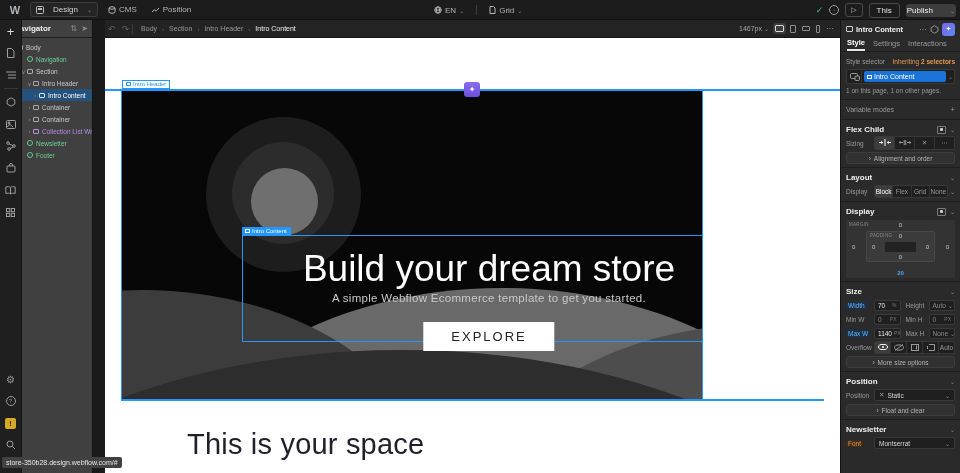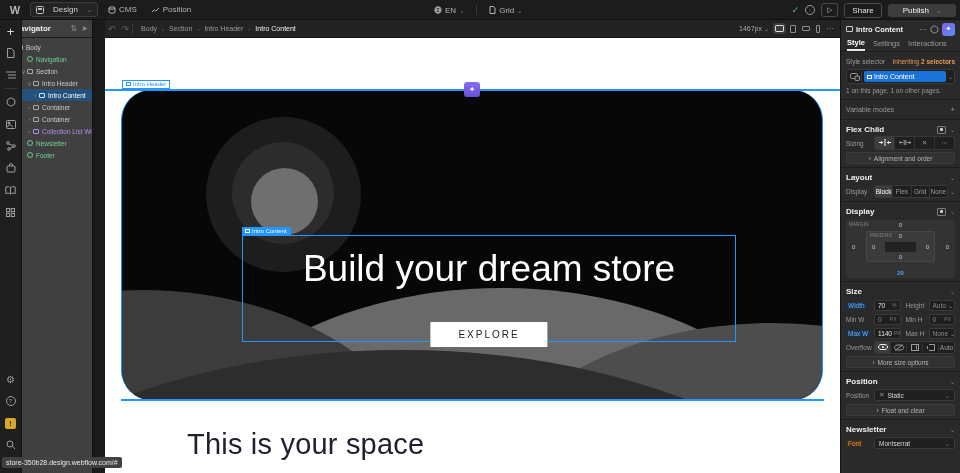--- a/index.html
+++ b/index.html
@@ -16,22 +16,22 @@
   .tb-item { display:flex; align-items:center; gap:3px; color:#b5b5b5; font-size:8px; padding:2px 4px; }
   .tb-center { position:absolute; left:430px; top:0; height:20px; display:flex; align-items:center; gap:8px; }
   .tb-right { position:absolute; right:4px; top:0; height:20px; display:flex; align-items:center; gap:6px; }
   .caret { font-size:6px; color:#8a8a8a; }
   .vdiv { width:1px; height:10px; background:#3a3a3a; }
   .check { color:#46c37a; font-size:9px; }
   .icon-circ { width:10px; height:10px; border:1px solid #9a9a9a; border-radius:50%; display:inline-flex;
     align-items:center; justify-content:center; color:#9a9a9a; font-size:6px; }
   .play-btn { border:1px solid #4a4a4a; border-radius:3px; color:#c9c9c9; font-size:7px; padding:2px 5px; }
   .share-btn { border:1px solid #4a4a4a; border-radius:3px; color:#e3e3e3; font-size:8px; padding:2px 7px; }
-  .publish-btn { background:#3d3d3d; border-radius:3px; color:#f0f0f0; font-size:8px; padding:2px 15px;
-    display:flex; gap:7px; align-items:center; }
+  .publish-btn { background:#3d3d3d; border-radius:3px; color:#f0f0f0; font-size:8px; padding:2px 1px;
+    display:flex; gap:17px; align-items:center; }
 
   
   #left-toolbar { position:absolute; top:20px; left:0; width:22px; bottom:0; background:#1f1f1f;
     border-right:1px solid #141414; display:flex; flex-direction:column; align-items:center; z-index:20; }
   .lt-icon { width:16px; height:16px; margin:3px 0; display:flex; align-items:center; justify-content:center;
     color:#9e9e9e; font-size:10px; }
   .lt-icon svg { stroke:#9e9e9e; }
   .lt-div { width:14px; height:1px; background:#383838; margin:2px 0; }
   .lt-bottom { margin-top:auto; display:flex; flex-direction:column; align-items:center; padding-bottom:8px; }
   .warn-badge { width:11px; height:11px; background:#d8a928; border-radius:2px; color:#2b2408;
@@ -82,38 +82,38 @@
   .cart-btn { background:#1d1d1d; color:#fff; font-size:6.5px; letter-spacing:1.5px; padding:8px 14px; }
 
   .ih-tag { position:absolute; left:17px; top:42px; border:1px solid #2496ff; color:#2496ff; font-size:6px;
     padding:0px 3px 1px 3px; display:flex; align-items:center; gap:2px; background:#fff; z-index:6; }
   .tag-box-b { width:5px; height:4px; border:1px solid #2496ff; display:inline-block; }
   .blue-line-top { position:absolute; top:51px; left:0; width:735px; height:2px; background:#2496ff; z-index:5; }
   .add-handle { position:absolute; left:359px; top:44px; width:16px; height:15px; border-radius:3px;
     background:linear-gradient(180deg,#8a6cf0,#6a4fd8); z-index:7; display:flex; align-items:center;
     justify-content:center; color:#fff; font-size:8px; }
 
-  .hero { position:absolute; top:52px; left:16px; width:702px; height:310px; background:#070707; overflow:hidden;
-    border-left:1px solid #2496ff; border-right:1px solid #2496ff;border-radius:30px; }
+  .hero { position:absolute; top:52px; left:16px; width:582px; height:310px; background:#070707; overflow:hidden;
+    border-left:1px solid #2496ff; border-right:1px solid #2496ff; }
   .circ1 { position:absolute; left:84px; top:27px; width:155px; height:155px; border-radius:50%; background:#1d1d1d; }
   .circ2 { position:absolute; left:110px; top:52px; width:102px; height:102px; border-radius:50%; background:#2c2c2c; }
   .circ3 { position:absolute; left:129px; top:78px; width:67px; height:67px; border-radius:50%; background:#6f6f6f; }
   .waves { position:absolute; left:0; bottom:0; width:702px; height:150px; }
   .blue-line-bot { position:absolute; top:361px; left:16px; width:703px; height:1.5px; background:#2496ff; z-index:5; }
 
   .ic-box { position:absolute; left:120px; top:145px; width:494px; height:107px; border:1px solid #2496ff; z-index:4; }
   .ic-tag { position:absolute; left:-1px; top:-9px; background:#2496ff; color:#fff; font-size:6px;
     padding:1px 4px 1px 3px; display:flex; align-items:center; gap:2px; white-space:nowrap; }
   .tag-box-w { width:5px; height:4px; border:1px solid #fff; display:inline-block; }
   .hero-title { position:absolute; top:12px; width:100%; text-align:center; color:#fff; font-size:37px;
     font-weight:400; letter-spacing:0px; }
   .hero-sub { position:absolute; top:56px; width:100%; text-align:center; color:#c9c9c9; font-size:11.5px;
     letter-spacing:.3px; }
   .hero-btn { position:absolute; top:86px; left:50%; transform:translateX(-50%); background:#fff; color:#222;
-    font-size:10px; letter-spacing:2px; padding:7px 28px; }
+    font-size:13px; letter-spacing:2px; padding:7px 28px; }
 
   .space-title { position:absolute; left:82px; top:390px; font-size:29px; color:#1f1f2e; font-weight:500;
     letter-spacing:.2px; }
 
   .url-tip { position:absolute; left:2px; top:457px; background:#414141; color:#e8e8e8; font-size:7px;
     padding:2px 4px; border-radius:2px; z-index:40; white-space:nowrap; }
 
   
   #rpanel { position:absolute; top:20px; right:0; width:120px; bottom:0; background:#2a2a2a;
     border-left:1px solid #141414; z-index:25; font-size:7.5px; color:#bdbdbd; overflow:hidden; }
@@ -221,21 +221,21 @@
           <path d="M1 .5h3.5L6 2v5.5H1z" fill="none" stroke="#b5b5b5"></path>
         </svg>
       <span>Grid</span>
       <span class="caret">⌄</span>
     </span>
   </div>
   <div class="tb-right">
     <span class="check">✓</span>
     <span class="icon-circ">◦</span>
     <span class="play-btn">▷</span>
-    <span class="share-btn">Share</span>
+    <span class="share-btn">This</span>
     <span class="publish-btn">
       <span>Publish</span>
       <span class="caret">⌄</span>
     </span>
   </div>
 </div>
 
 <div id="left-toolbar">
   <span class="lt-icon" style="font-size:13px;color:#d8d8d8;">+</span>
   <span class="lt-icon">
@@ -411,20 +411,21 @@
       <ellipse cx="650" cy="268" rx="300" ry="195" fill="#4d4d4d"></ellipse>
       <ellipse cx="20" cy="245" rx="295" ry="205" fill="#3c3c3c"></ellipse>
       <ellipse cx="280" cy="385" rx="505" ry="285" fill="#2d2d2d"></ellipse>
     </svg>
     <div class="ic-box">
       <span class="ic-tag">
         <span class="tag-box-w"></span>
         <span>Intro Content</span>
       </span>
       <div class="hero-title">Build your dream store</div>
+      <div class="hero-sub">A simple Webflow Ecommerce template to get you started.</div>
       <span class="hero-btn">EXPLORE</span>
     </div>
   </div>
   <div class="blue-line-bot"></div>
 
   <div class="space-title">This is your space</div>
 </div>
 
 <div class="url-tip">store-350b28.design.webflow.com/#</div>
 

